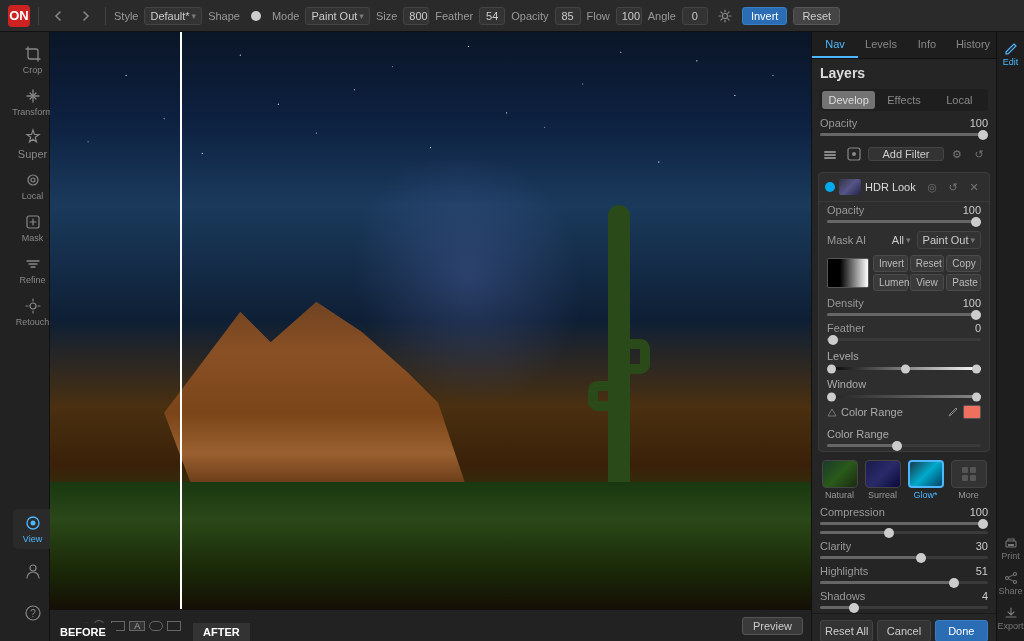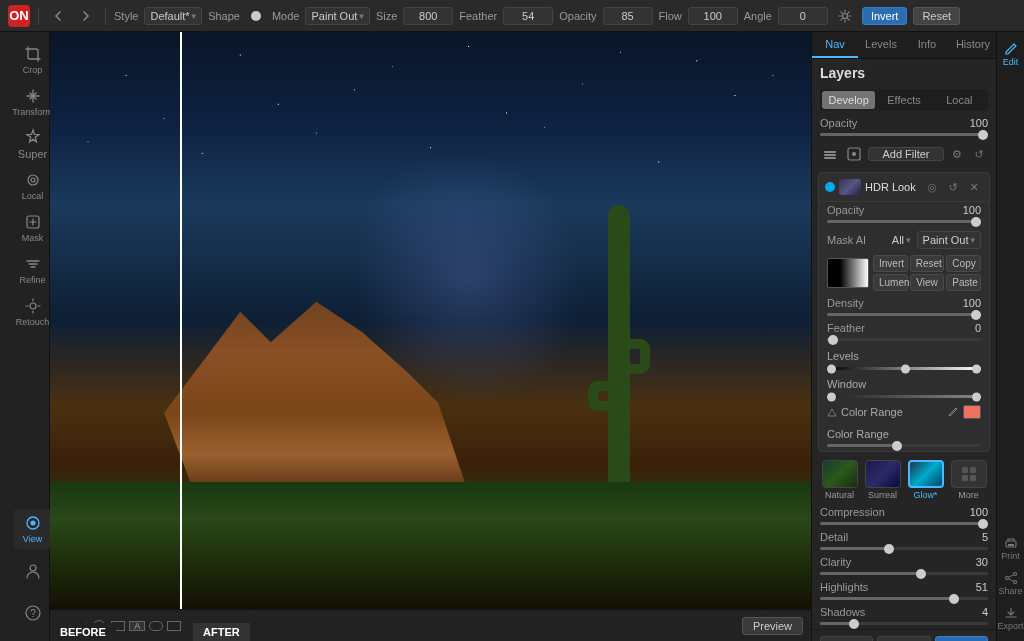--- a/index.html
+++ b/index.html
@@ -30,21 +30,21 @@
       color: #bbb; font-size: 11px; padding: 2px 4px;
       cursor: pointer;
     }
     .toolbar-dropdown {
       display: flex; align-items: center; gap: 2px;
       background: #333; border: 1px solid #444; border-radius: 3px;
       padding: 2px 5px; color: #ccc; font-size: 11px; cursor: pointer;
     }
     .toolbar-value {
       background: #333; border: 1px solid #444; border-radius: 3px;
-      padding: 2px 5px; color: #ccc; font-size: 11px; width: 50px; text-align: center;
+      padding: 2px 5px; color: #ccc; font-size: 11px; width: 26px; text-align: center;
     }
     .toolbar-label { color: #999; font-size: 11px; }
     .toolbar-btn {
       background: #444; border: 1px solid #555; border-radius: 3px;
       padding: 2px 8px; color: #ccc; font-size: 11px; cursor: pointer;
     }
     .toolbar-btn.accent { background: #2a6db5; border-color: #3a7dc5; color: white; }
 
     
     .main-area {
@@ -886,24 +886,20 @@
       <span>Compression</span>
       <span class="row-value">100</span>
     </div>
     <div class="slider-row">
       <div class="slider-track">
         <div class="slider-fill" style="width:100%"></div>
         <div class="slider-thumb" style="right:0"></div>
       </div>
     </div>
 
-    <div class="row-label-value">
-      <span>Detail</span>
-      <span class="row-value">5</span>
-    </div>
     <div class="slider-row">
       <div class="slider-track">
         <div class="slider-fill" style="width:40%"></div>
         <div class="slider-thumb" style="left:38%"></div>
       </div>
     </div>
 
     <div class="row-label-value">
       <span>Clarity</span>
       <span class="row-value">30</span>

